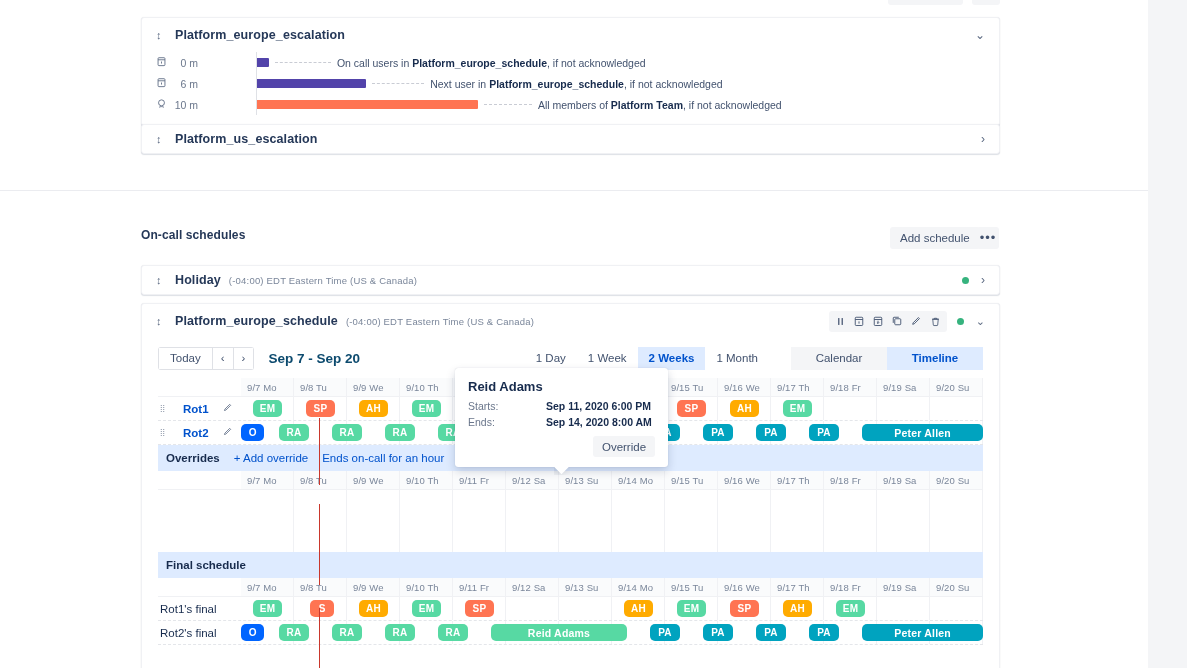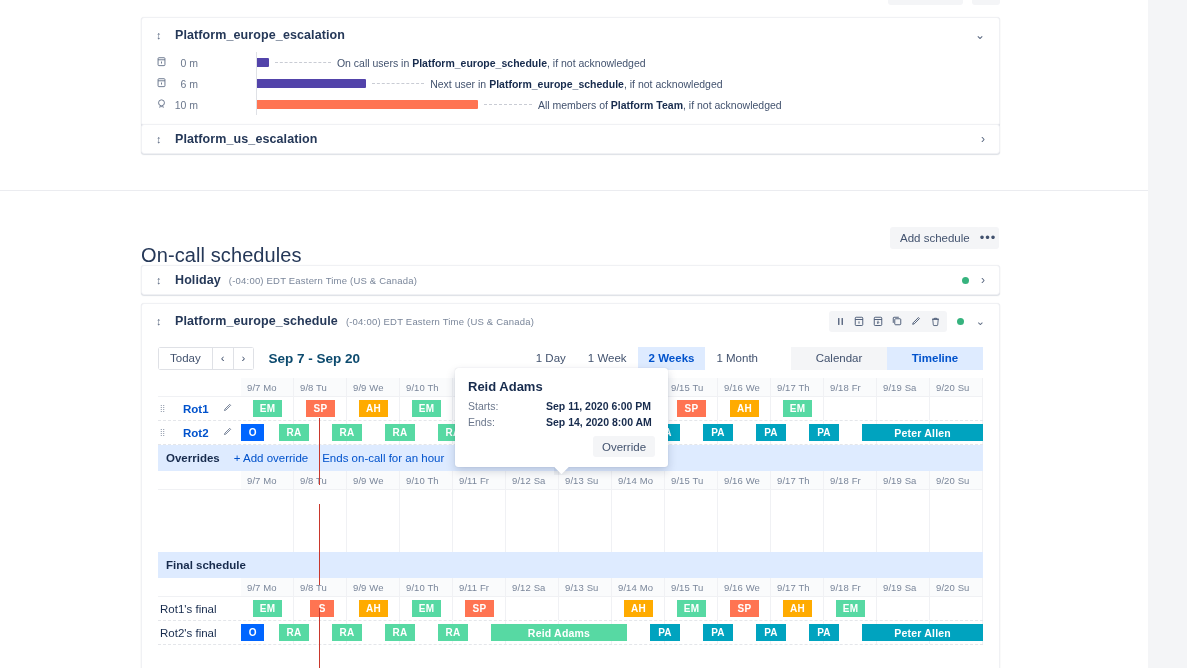--- a/index.html
+++ b/index.html
@@ -37,21 +37,21 @@
   .esc-axis { position:absolute; left:52px; top:0; bottom:0; width:1px; background:#dfe1e6; }
   .esc-bar { height:9px; border-radius:1px; }
   .esc-dots { flex:0 0 auto; height:1px; border-top:1px dashed #c9ccd4; margin:0 6px; }
   .esc-txt { white-space:nowrap; font-size:10.5px; color:#42526e; }
   .esc-txt b { font-weight:700; color:#172b4d; }
 
   
   .divider { position:absolute; left:0; top:190px; width:1148px; height:1px; background:#ebecf0; }
 
   
-  .sec-title { position:absolute; left:141px; top:244px; font-size:20px; font-weight:400; color:#253858; letter-spacing:0.1px;}
+  .sec-title { position:absolute; left:141px; top:228px; font-size:12px; font-weight:700; color:#253858; letter-spacing:0.1px;}
   .btn-add-schedule {
     position:absolute; left:890px; top:227px; height:22px; padding:0 10px;
     background:#f4f5f7; border:none; border-radius:3px;
     font-family:"Liberation Sans", sans-serif; font-size:11.5px; color:#42526e; cursor:pointer;
     display:flex; align-items:center;
   }
   .btn-more {
     position:absolute; left:977px; top:227px; width:22px; height:22px;
     background:#f4f5f7; border:none; border-radius:3px; color:#42526e;
     font-size:13px; line-height:18px; cursor:pointer; letter-spacing:1px; text-align:center;
@@ -97,21 +97,21 @@
   .dayhdr { flex:1; border-right:1px solid #f0f1f4; font-size:9.5px; color:#7a869a; padding:4px 0 0 6px; letter-spacing:0.1px;}
   .empty-body { display:flex; height:62px; }
   .empty-body .rowhdr { background:#fff; }
   .empty-body .day { border-right:1px solid #f0f1f4; }
 
   .rot-name { color:#0052cc; font-size:11.5px; font-weight:600; margin-left:18px; }
   .grip { color:#7a869a; font-size:9px; margin-left:2px;}
   .pen { margin-left:auto; margin-right:8px; color:#5e6c84; }
   .fin-name { color:#172b4d; font-size:11.5px; margin-left:2px; }
 
-  .chip { position:absolute; top:3px; height:17px; border-radius:0; color:#fff; font-size:10px;
+  .chip { position:absolute; top:3px; height:17px; border-radius:5px; color:#fff; font-size:10px;
           font-weight:700; display:flex; align-items:center; justify-content:center; letter-spacing:0.2px; cursor:pointer;}
   .chip.wide { font-weight:600; font-size:10.5px; }
 
   .nowline { position:absolute; top:0; bottom:0; width:1.4px; background:#c9372c; z-index:6; pointer-events:none;}
 
   
   .tip { position:absolute; left:455px; top:368px; width:213px; background:#fff; border-radius:3px;
          box-shadow:0 4px 10px rgba(9,30,66,0.18), 0 0 1px rgba(9,30,66,0.22); z-index:40; padding:11px 13px 10px 13px;}
   .tip-name { font-size:13px; font-weight:700; color:#172b4d; margin-bottom:6px;}
   .tip-line { display:flex; font-size:10.5px; margin-bottom:4px;gap:36px;}

